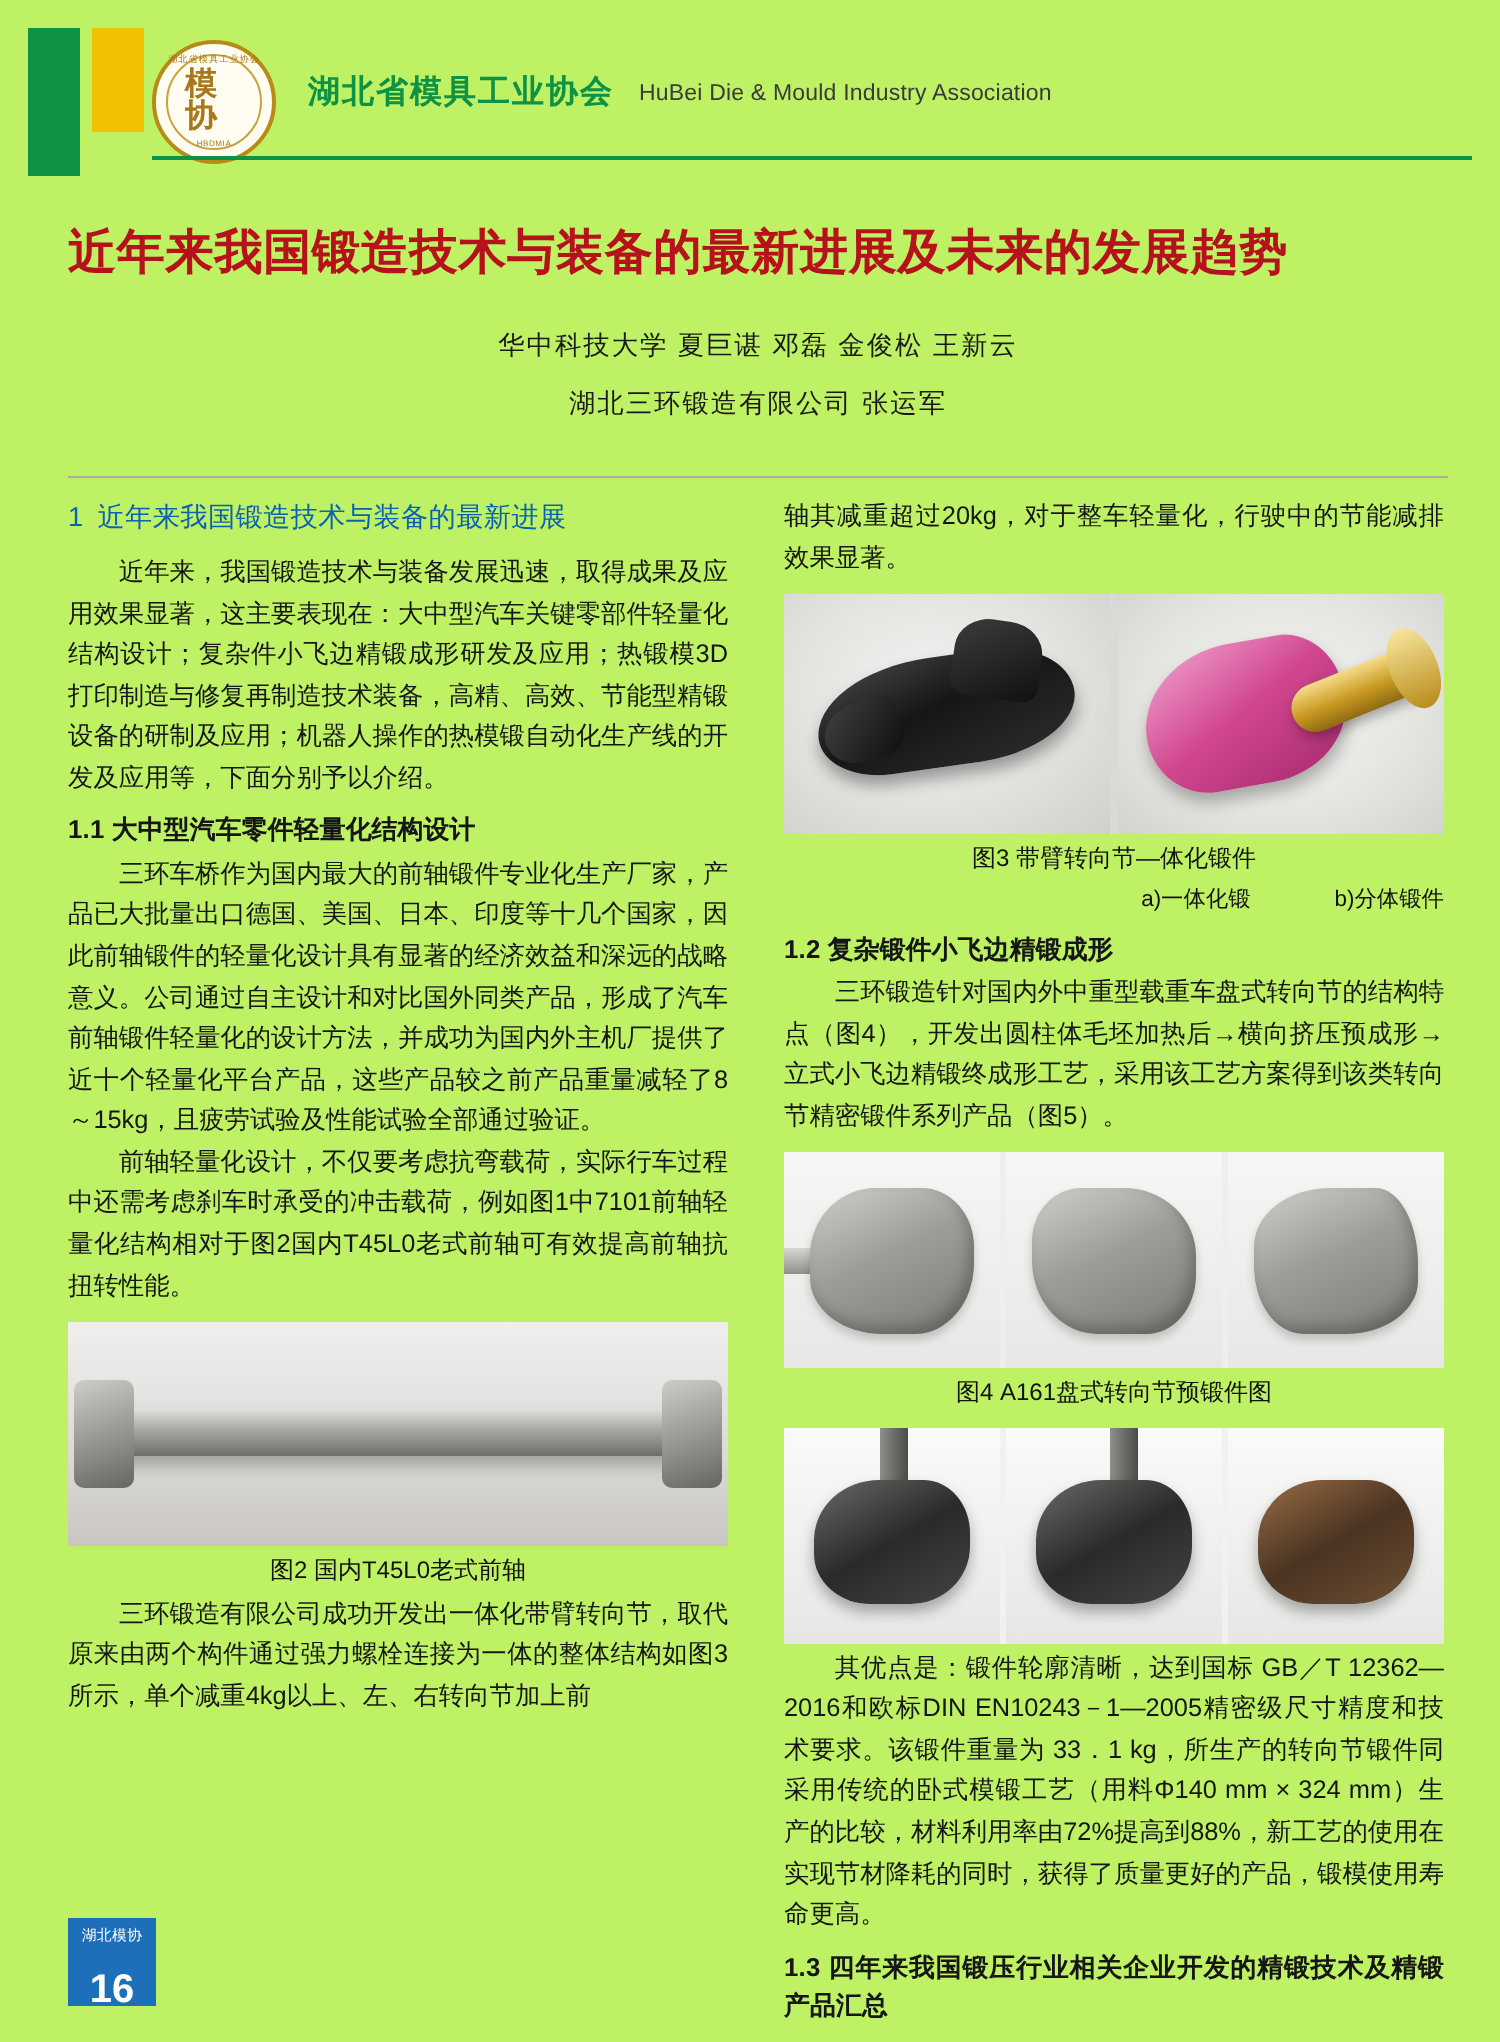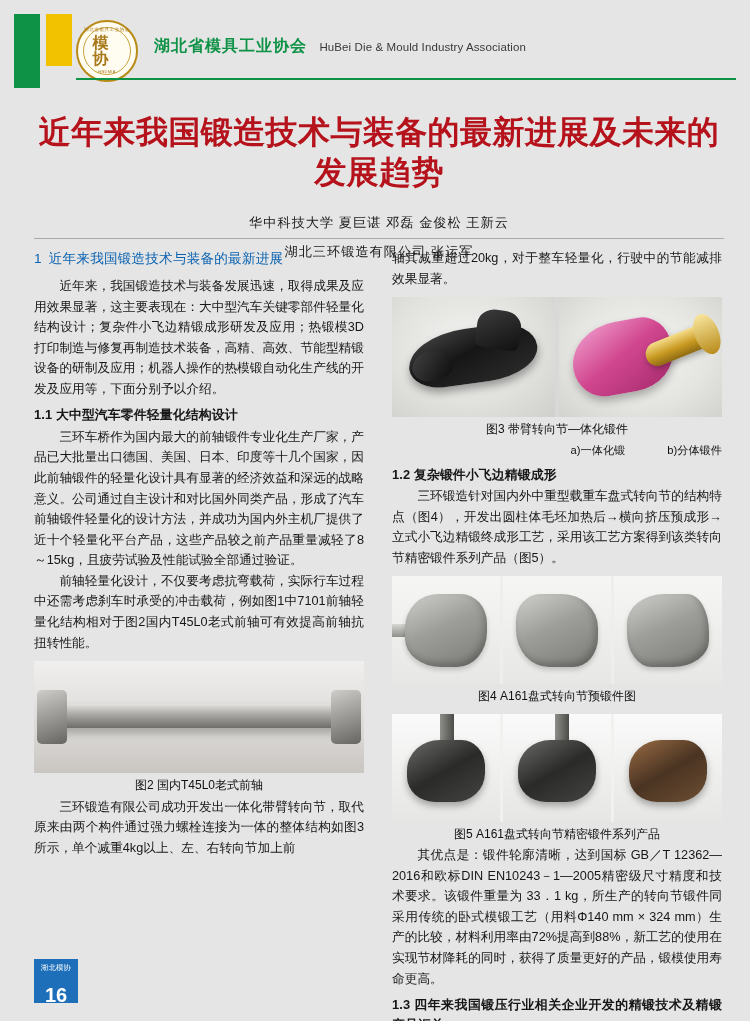--- a/index.html
+++ b/index.html
@@ -15,21 +15,21 @@
     position: relative;
     overflow: hidden;
   }
 
   
   .page {
     position: absolute;
     left: 0; top: 0;
     width: 750px;
     height: 1021px;
-    background: #e5e5e5;
+    background: #bef264;
     box-sizing: border-box;
   }
 
   
   .masthead {
     position: absolute;
     left: 14px; top: 14px;
     width: 722px; height: 74px;
   }
   .mast-green {
@@ -113,26 +113,25 @@
     background: #0e9246;
   }
 
   
   .title-wrap {
     position: absolute;
     left: 34px; top: 112px;
     width: 690px;
   }
   .doc-title {
-    font-size: 32px;
+    font-size: 24px;
     font-weight: bold;
     color: #b5121b;
     letter-spacing: 0.4px;
     line-height: 1.25;
-    text-align: center;
   }
   .authors {
     margin-top: 22px;
     text-align: center;
     font-size: 13.2px;
     color: #1a1a1a;
     letter-spacing: 1px;
   }
   .authors .line2 {
     margin-top: 11px;
@@ -475,21 +474,20 @@
           <div class="dark-part"></div>
         </div>
         <div class="pane">
           <div class="dark-shaft" style="left:48%;"></div>
           <div class="dark-part"></div>
         </div>
         <div class="pane">
           <div class="dark-part rust"></div>
         </div>
       </div>
-      <div class="fig-cap">图5  A161盘式转向节精密锻件系列产品</div>
     </div>
 
     <p class="body">其优点是：锻件轮廓清晰，达到国标 GB／T 12362—2016和欧标DIN EN10243－1—2005精密级尺寸精度和技术要求。该锻件重量为 33．1 kg，所生产的转向节锻件同采用传统的卧式模锻工艺（用料Φ140 mm × 324 mm）生产的比较，材料利用率由72%提高到88%，新工艺的使用在实现节材降耗的同时，获得了质量更好的产品，锻模使用寿命更高。</p>
 
     <div class="h-sub">1.3  四年来我国锻压行业相关企业开发的精锻技术及精锻产品汇总</div>
 
   </div>
 
   <div class="page-badge">
     <span class="label">湖北模协</span>

